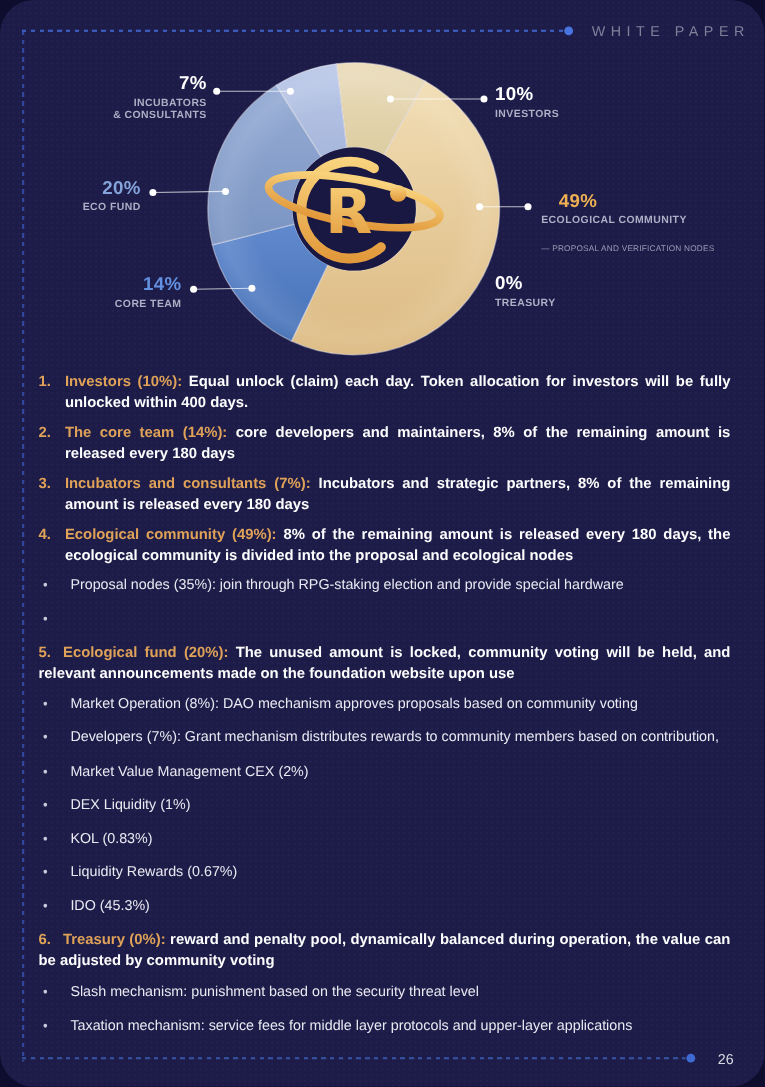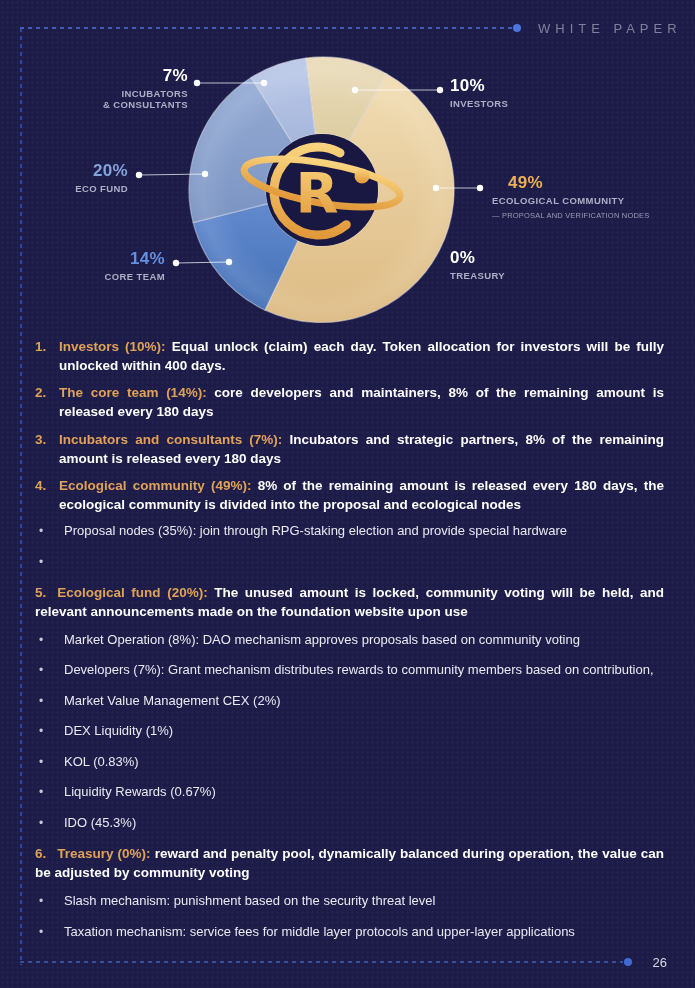--- a/index.html
+++ b/index.html
@@ -2,39 +2,40 @@
 <html><head>
 <meta charset="utf-8">
 <style>
   html,body{margin:0;padding:0;background:#0e0d2e;}
   .page{
     position:relative; width:695px; height:988px; overflow:hidden;
     background-color:#1d1c48;
     background-image:radial-gradient(rgba(140,150,220,0.05) 1px, transparent 1.2px);
     background-size:5px 5px;
     font-family:"Liberation Sans", sans-serif;
+    border-radius:31px;
   }
   
   .v-rule{position:absolute; left:20px; top:28px; bottom:23px; width:2px;
     background:repeating-linear-gradient(180deg,#31479e 0 4px,transparent 4px 8px);}
   .h-rule{position:absolute; height:2px;
     background:repeating-linear-gradient(90deg,#3c5cc0 0 4px,transparent 4px 8px);}
   .top-rule{left:20px; width:492px; top:27px;}
   .bottom-rule{left:20px; width:603px; top:961px;
     background:repeating-linear-gradient(90deg,#34509e 0 4px,transparent 4px 8px);}
   .rule-dot{position:absolute; right:-9px; top:-3px; width:8px; height:8px; border-radius:50%; background:#4a74e0;}
   .header-title{position:absolute; left:538px; top:21px; font-size:13px; letter-spacing:5px; color:#80809b;}
   .page-num{position:absolute; right:28px; top:955px; font-size:13px; color:#d8d8e2;}
 
   
   .lbl{position:absolute; line-height:1.15;}
   .lbl.r{text-align:right;}
   .lbl .pct{font-size:17px; font-weight:bold; color:#ffffff; letter-spacing:0.3px;}
   .lbl .name{font-size:9.5px; color:#aeaec6; letter-spacing:0.4px; margin-top:3px;font-weight:bold;}
-  .lbl .sub{font-size:7.5px; color:#9b9bb4; letter-spacing:0.2px; margin-top:6px;}
+  .lbl .sub{font-size:7.5px; color:#9b9bb4; letter-spacing:0.2px; margin-top:16px;}
 
   
   .content{position:absolute; left:35px; right:31px; top:337px;}
   .item{display:flex; margin-bottom:8px; color:#fdfdfe; font-weight:bold;
     font-size:13.5px; line-height:1.42; text-align:justify;}
   .item .num{flex:0 0 24px; color:#dfa258;}
   .item .lead{color:#dfa258;}
   .item.flat{display:block; margin-top:3px; margin-bottom:10px;}
   .item.flat .num{display:inline; margin-right:11px;}
   .bullet{display:flex; margin-bottom:12.5px; color:#eae9f2; font-weight:normal;

